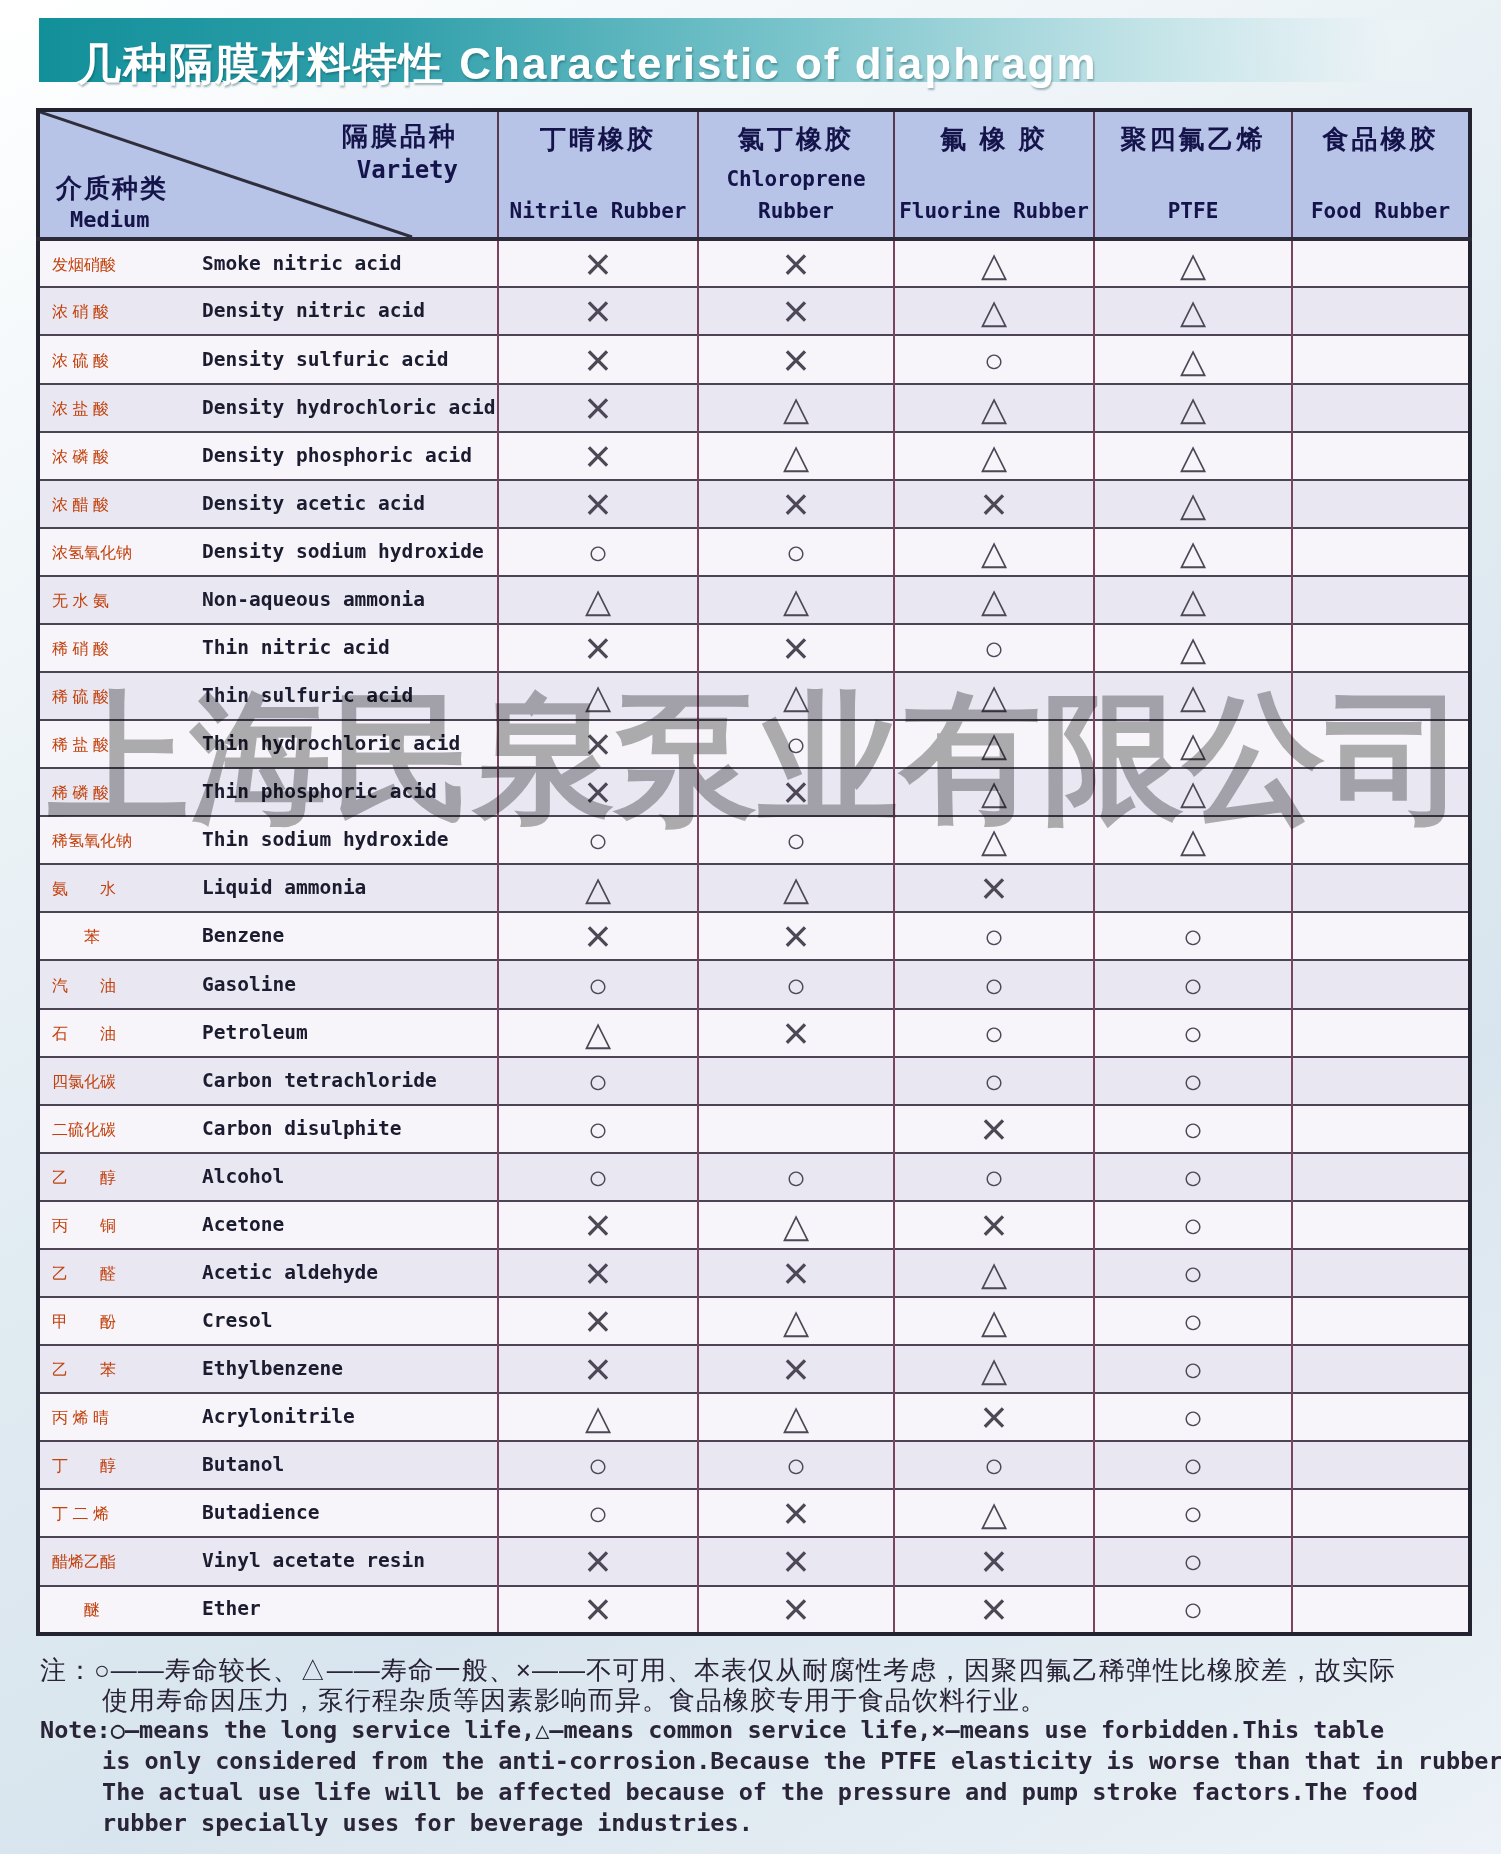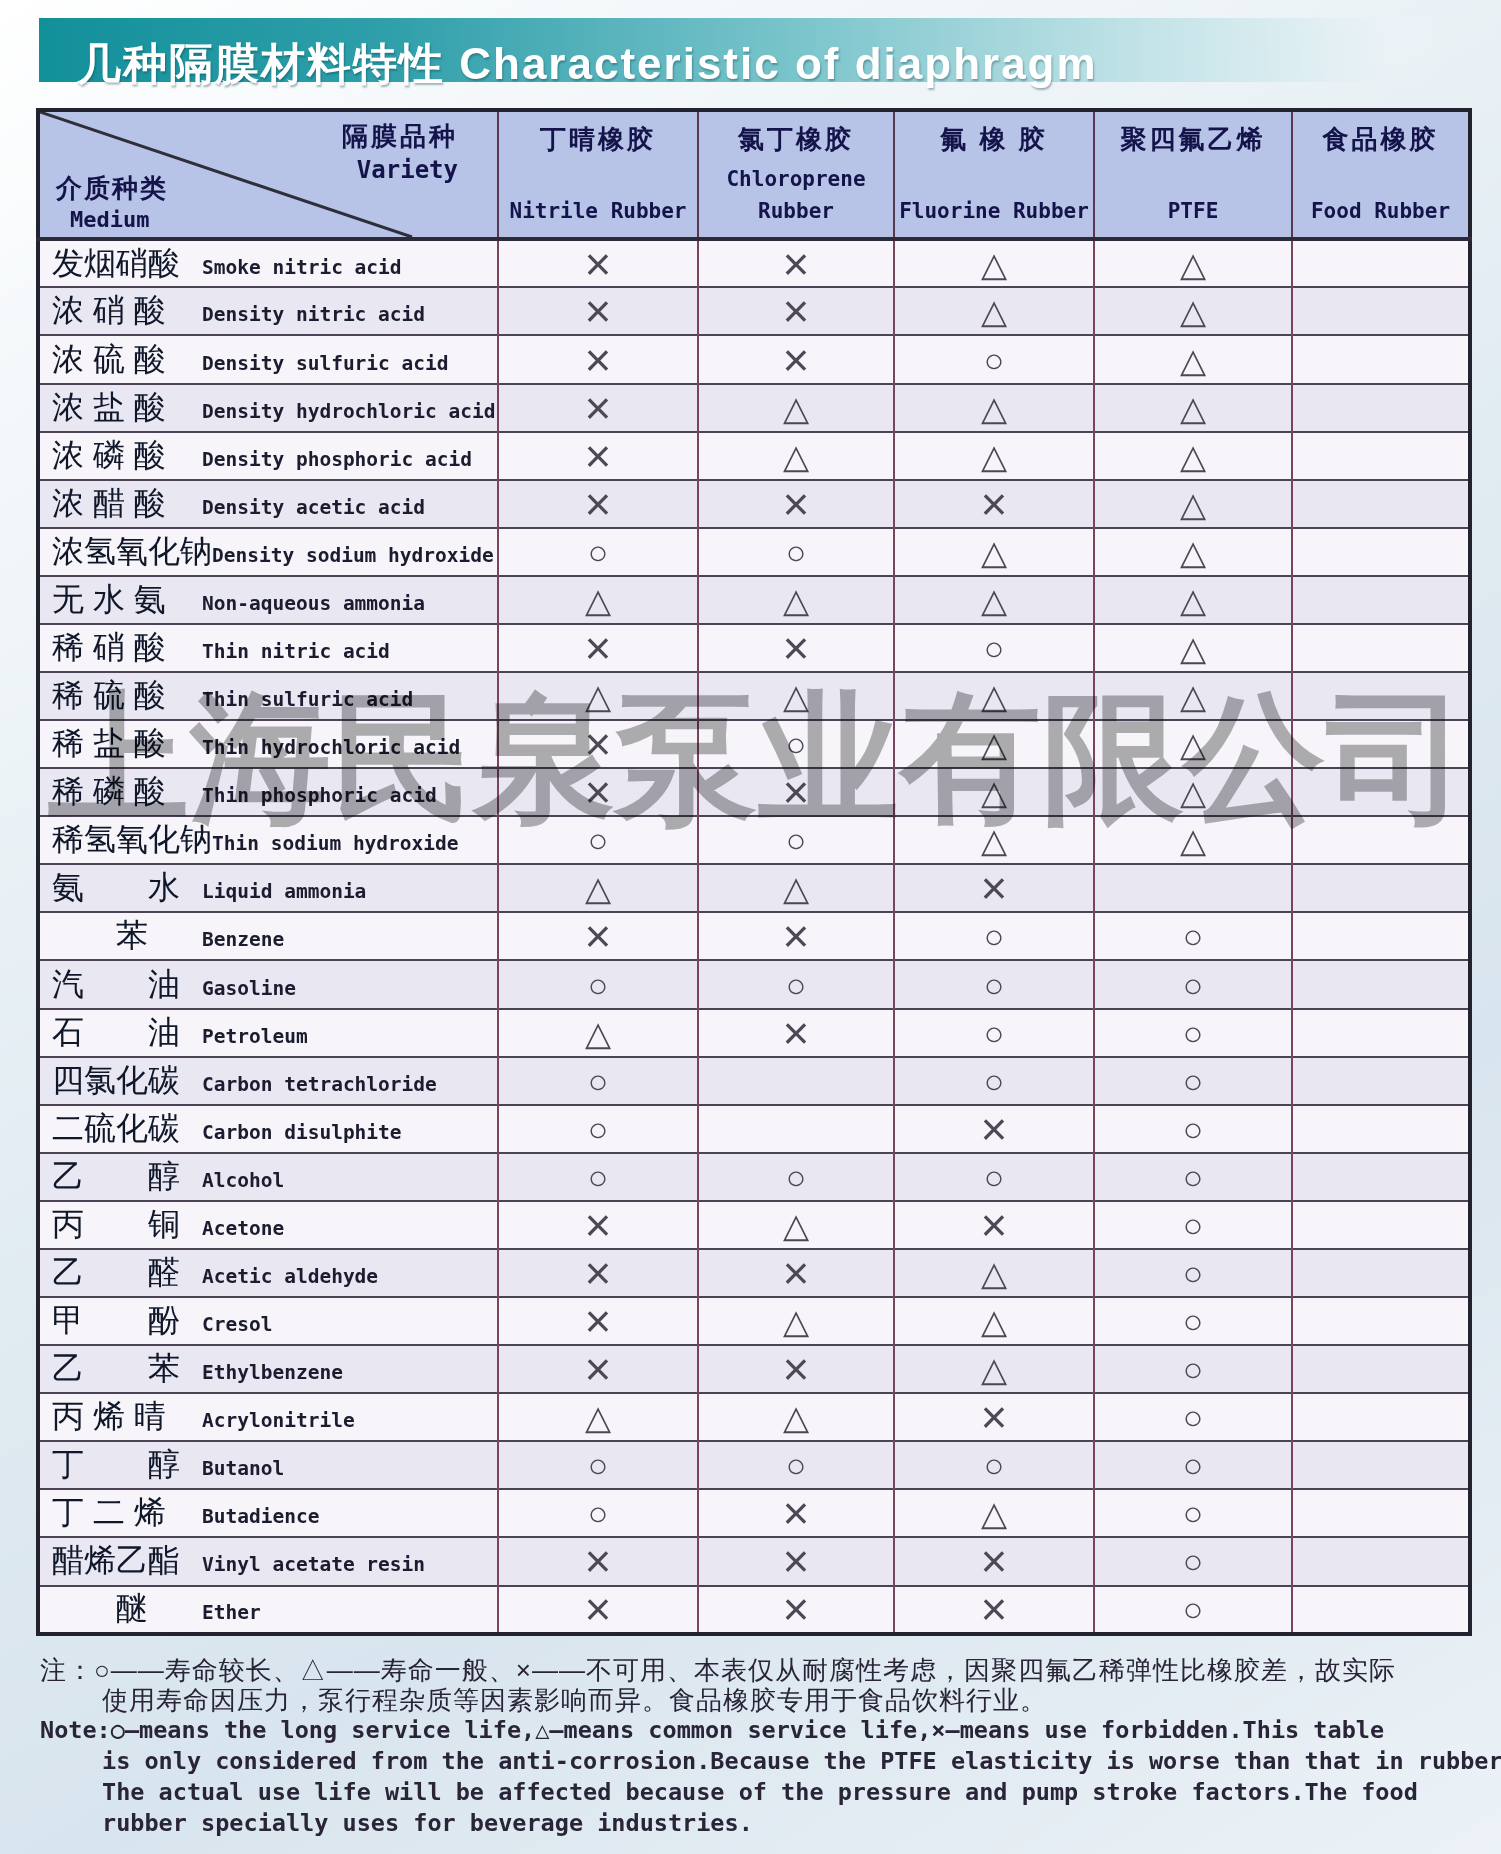--- a/index.html
+++ b/index.html
@@ -44,21 +44,21 @@
   .corner .medium .en{font-family:"DejaVu Sans Mono","Liberation Mono",monospace;font-weight:bold;font-size:22px;color:#14144a;display:block;margin-left:14px;margin-top:1px;}
   tbody tr{height:46.7px;}
   tbody tr:nth-child(odd){background:#f7f5fa;}
   tbody tr:nth-child(even){background:#e9e7f2;}
   tbody td{
     border-top:2px solid #4c4454;border-left:2px solid #7a4460;
     padding:0;vertical-align:middle;overflow:hidden;
   }
   tbody td:first-child{border-left:none;}
   .medium-cell{padding-left:12px;white-space:nowrap;}
-  .medium-cell .cn{display:inline-block;min-width:150px;font-size:32px;color:#0f172a;}
+  .medium-cell .cn{display:inline-block;min-width:150px;font-size:16px;color:#c2410c;}
   .medium-cell .en{font-family:"DejaVu Sans Mono","Liberation Mono",monospace;font-weight:bold;font-size:19.5px;color:#1c1c30;}
   .sym-cell{text-align:center;color:#4e4756;line-height:44px;}
   .sym-circle{font-size:34px;}
   .sym-triangle{font-size:34px;}
   .sym-cross{font-size:46px;}
   
   .watermark{
     position:absolute;left:48px;top:688px;width:1420px;z-index:5;pointer-events:none;
     font-size:141px;font-weight:bold;line-height:1;letter-spacing:1px;white-space:nowrap;
     color:#000000;opacity:0.30;

